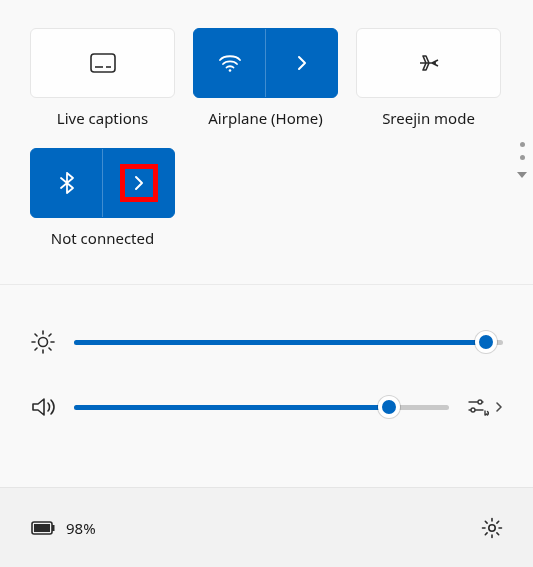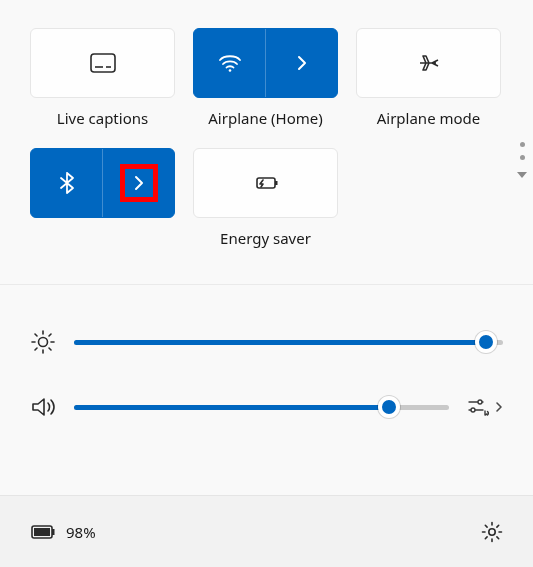--- a/index.html
+++ b/index.html
@@ -84,21 +84,21 @@
     height: 22px;
     background: #0067c0;
     border: 4px solid #fff;
     border-radius: 50%;
     transform: translate(-50%, -50%);
     box-shadow: 0 0 0 1px rgba(0,0,0,0.15);
   }
   .footer {
     position: absolute;
     left: 0; right: 0; bottom: 0;
-    height: 72px;
+    height: 80px;
     border-top: 1px solid #e5e5e5;
     background: #f2f2f2;
     display: flex;
     align-items: center;
     justify-content: space-between;
     padding: 0 30px;
   }
   .battery { display: flex; align-items: center; gap: 10px; font-size: 15px; }
   .side-dots {
     position: absolute;
@@ -164,56 +164,45 @@
     </div>
 
     <div class="tile-group">
       <div class="tile">
         <span>
           <svg width="24" height="22" viewBox="0 0 24 22" fill="none" stroke="#2b2b2b" stroke-width="1.6" stroke-linejoin="round">
             <path d="M3 11 L19 11 M15 11 L21 8 M15 11 L21 14 M9 11 L6 4 L9 4 L12 11 M9 11 L6 18 L9 18 L12 11"></path>
           </svg>
         </span>
       </div>
-      <div class="tile-label">Airplane mode</div>
+      <div class="tile-label">Sreejin mode</div>
     </div>
 
     <div class="tile-group">
       <div class="tile active split">
         <div class="main">
           <span>
             <svg width="16" height="24" viewBox="0 0 16 24" fill="none" stroke="#fff" stroke-width="1.8" stroke-linejoin="round" stroke-linecap="round">
               <path d="M8 2 L8 22 L14 17 L2 7 M8 2 L14 7 L2 17"></path>
             </svg>
           </span>
         </div>
         <div class="expand" style="position:relative">
           <span>
             <svg width="10" height="16" viewBox="0 0 10 16" fill="none" stroke="#fff" stroke-width="2" stroke-linecap="round" stroke-linejoin="round">
               <polyline points="2,2 8,8 2,14"></polyline>
             </svg>
           </span>
           <div class="highlight-box"></div>
         </div>
       </div>
-    </div>
-
-
-    <div class="tile-group">
-      <div class="tile">
-        <span>
-          <svg width="26" height="18" viewBox="0 0 26 18" fill="none" stroke="#2b2b2b" stroke-width="1.6">
-            <rect x="4" y="4" width="18" height="10" rx="2"></rect>
-            <rect x="22" y="7" width="2.5" height="4" fill="#2b2b2b" stroke="none"></rect>
-            <path d="M10 6 L7 10 L10 10 L8 13" stroke-linejoin="round" stroke-linecap="round"></path>
-          </svg>
-        </span>
-      </div>
-      <div class="tile-label">Energy saver</div>
-    </div>
+      <div class="tile-label">Not connected</div>
+    </div>
+
+
 
   </div>
 </div>
 
 <div class="side-dots">
   <div class="dot"></div>
   <div class="dot"></div>
   <div class="caret-down"></div>
 </div>
 

